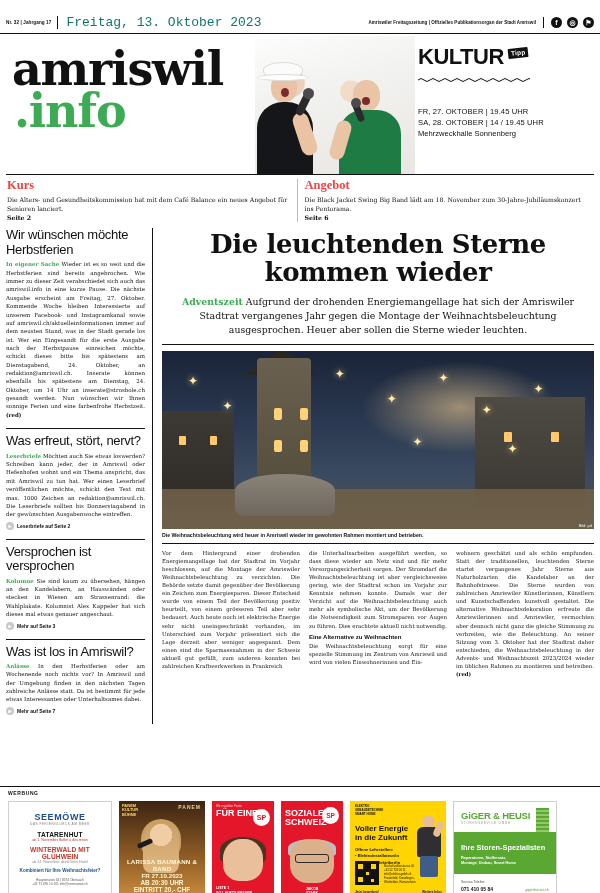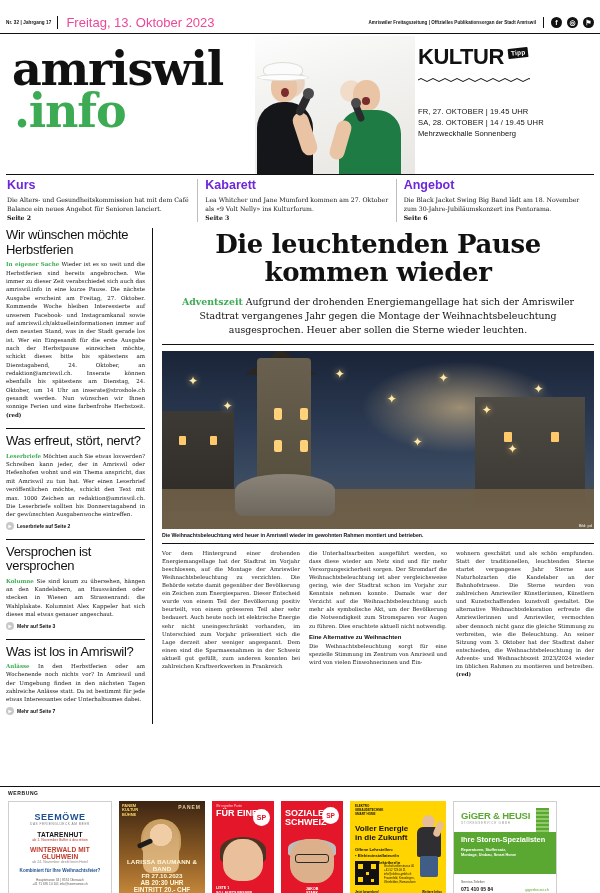--- a/index.html
+++ b/index.html
@@ -17,22 +17,22 @@
     height: 22px; padding: 0 6px 0 6px;
     margin-top: 12px;
     border-bottom: 1.2px solid #111;
   }
   .issue-meta {
     font-family: "Liberation Sans", sans-serif;
     font-size: 4.6px; font-weight: 700; letter-spacing: .1px;
     color: #111; padding-right: 6px; white-space: nowrap;
   }
   .topdate {
-    font-family: Liberation Sans, sans-serif;
-    font-size: 13px; font-weight: 400; color: #ec4899;
+    font-family: Liberation Mono, monospace;
+    font-size: 13px; font-weight: 400; color: #0f766e;
     border-left: 1.1px solid #111; padding-left: 8px; line-height: 1;
     white-space: nowrap;
   }
   .topbar-spacer { flex: 1; }
   .tagline {
     font-family: "Liberation Sans", sans-serif;
     font-size: 4.5px; font-weight: 700; color: #111;
     letter-spacing: .05px; white-space: nowrap; padding-right: 7px;
   }
   .social {
@@ -113,22 +113,22 @@
 
   
   .teasers {
     display: flex; margin: 0 6px; border-top: 1.2px solid #111;
     padding-top: 4px;
   }
   .teaser { flex: 1; padding: 0 7px; }
   .teaser + .teaser { border-left: .8px solid #bdbdbd; }
   .teaser:first-child { padding-left: 1px; }
   .teaser-title {
-    font-family: Liberation Sans, sans-serif; font-weight: 700;
-    font-size: 12.5px; color: #6d28d9; line-height: 1.1; margin-bottom: 2px;
+    font-family: Liberation Serif, serif; font-weight: 700;
+    font-size: 12.5px; color: #ef4444; line-height: 1.1; margin-bottom: 2px;
   }
   .teaser-text {
     font-family: "DejaVu Serif", serif; font-size: 6.2px;
     line-height: 1.48; color: #111;
   }
   .teaser-page { font-weight: 700; display: block; }
 
   
   .content { display: flex; margin: 6px 6px 0 6px; }
   .sidebar { width: 146px; padding-right: 7px; }
@@ -295,21 +295,21 @@
   .a5-qr-i { position: absolute; background: #ffd400; }
   .a5-addr { position: absolute; right: 4px; bottom: 12px; width: 58px; font-size: 2.8px; color: #111; line-height: 1.4; }
   .a5-foot { position: absolute; left: 5px; bottom: 3px; font-size: 3.2px; font-weight: 700; color: #111; }
   .a5-foot2 { position: absolute; right: 4px; bottom: 3px; font-size: 3.2px; font-weight: 700; color: #111; }
 
   .ad-6 { width: 104px; border: 1px solid #cfcfcf; background: #fff; font-family: "Liberation Sans", sans-serif; }
   .a6-logo { position: absolute; top: 8px; left: 7px; font-size: 9.5px; font-weight: 700; color: #5aa832; letter-spacing: -.2px; }
   .a6-sub { position: absolute; top: 19px; left: 7px; font-size: 3px; color: #9a9a9a; letter-spacing: .8px; }
   .a6-blind { position: absolute; top: 6px; right: 7px; width: 13px; height: 26px;
     background: repeating-linear-gradient(180deg,#5aa832 0 2px,#8fc96a 2px 4px); }
-  .a6-band { position: absolute; top: 30px; left: 0; width: 100%; height: 42px; background: #5aa832; padding: 4px 7px; }
+  .a6-band { position: absolute; top: 30px; left: 0; width: 100%; height: 42px; background: #5aa832; padding: 12px 7px; }
   .a6-h { font-size: 7.4px; font-weight: 700; color: #fff; line-height: 1.15; }
   .a6-s { font-size: 3.8px; font-weight: 700; color: #fff; line-height: 1.5; margin-top: 3px; }
   .a6-tel { position: absolute; bottom: 12px; left: 7px; font-size: 3.4px; color: #555; }
   .a6-num { position: absolute; bottom: 4px; left: 7px; font-size: 5px; font-weight: 700; color: #111; }
   .a6-web { position: absolute; bottom: 4px; right: 7px; font-size: 4px; color: #5aa832; }
 </style>
 </head>
 <body>
 
 <div class="page">
@@ -370,27 +370,20 @@
 
   <div class="teasers">
     <div class="teaser">
       <div class="teaser-title">Kurs</div>
       <div class="teaser-text">
         <span>Die Alters- und Gesundheitskommission hat mit dem Café Balance ein neues Angebot für Senioren lanciert.</span>
         <span class="teaser-page">Seite 2</span>
       </div>
     </div>
     <div class="teaser">
-      <div class="teaser-title">Kabarett</div>
-      <div class="teaser-text">
-        <span>Lea Whitcher und Jane Mumford kommen am 27. Oktober als «9 Volt Nelly» ins Kulturforum.</span>
-        <span class="teaser-page">Seite 3</span>
-      </div>
-    </div>
-    <div class="teaser">
       <div class="teaser-title">Angebot</div>
       <div class="teaser-text">
         <span>Die Black Jacket Swing Big Band lädt am 18. November zum 30-Jahre-Jubiläumskonzert ins Pentorama.</span>
         <span class="teaser-page">Seite 6</span>
       </div>
     </div>
   </div>
 
   <div class="content">
 
@@ -440,21 +433,21 @@
         <div class="side-link">
           <span class="arrow-chip">▸</span>
           <span>Mehr auf Seite 7</span>
         </div>
       </div>
 
     </div>
 
     <div class="mainarea">
       <h1 class="headline">
-        <span>Die leuchtenden Pause</span><br>
+        <span>Die leuchtenden Sterne</span><br>
         <span>kommen wieder</span>
       </h1>
 
       <div class="lead">
         <span class="kicker">Adventszeit</span><span> Aufgrund der drohenden Energiemangellage hat sich der Amriswiler Stadtrat vergangenes Jahr gegen die Montage der Weihnachtsbeleuchtung ausgesprochen. Heuer aber sollen die Sterne wieder leuchten.</span>
       </div>
 
       <div class="lead-rule"></div>
 
       <div class="art-photo">

